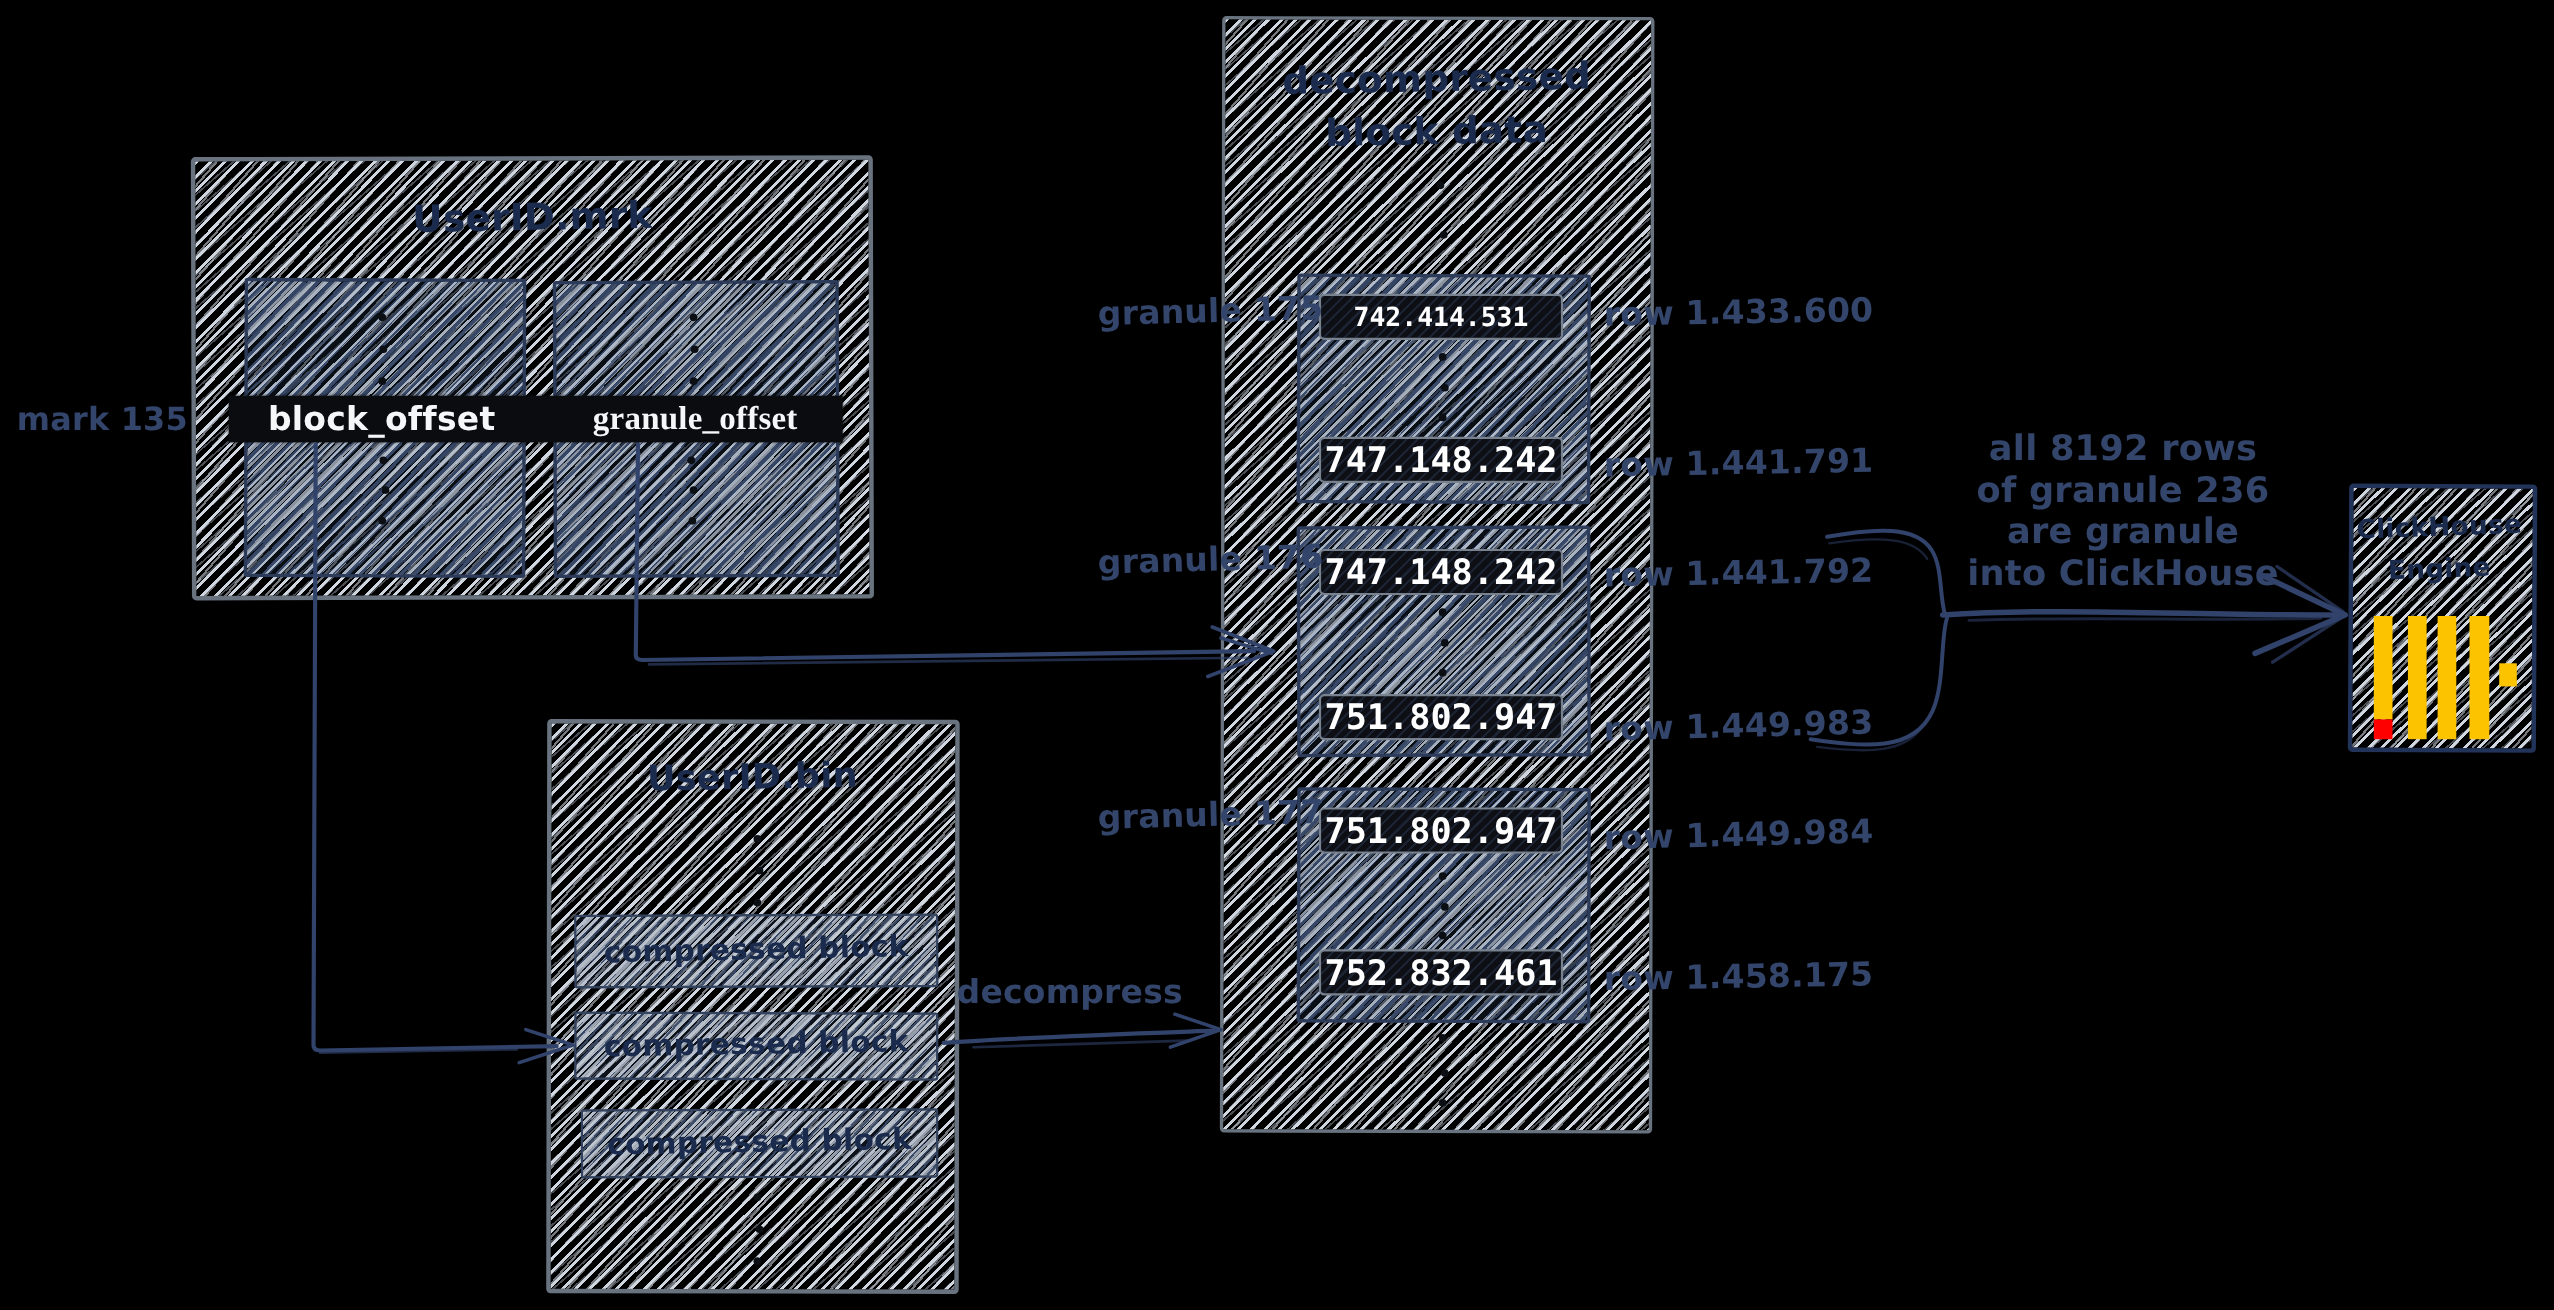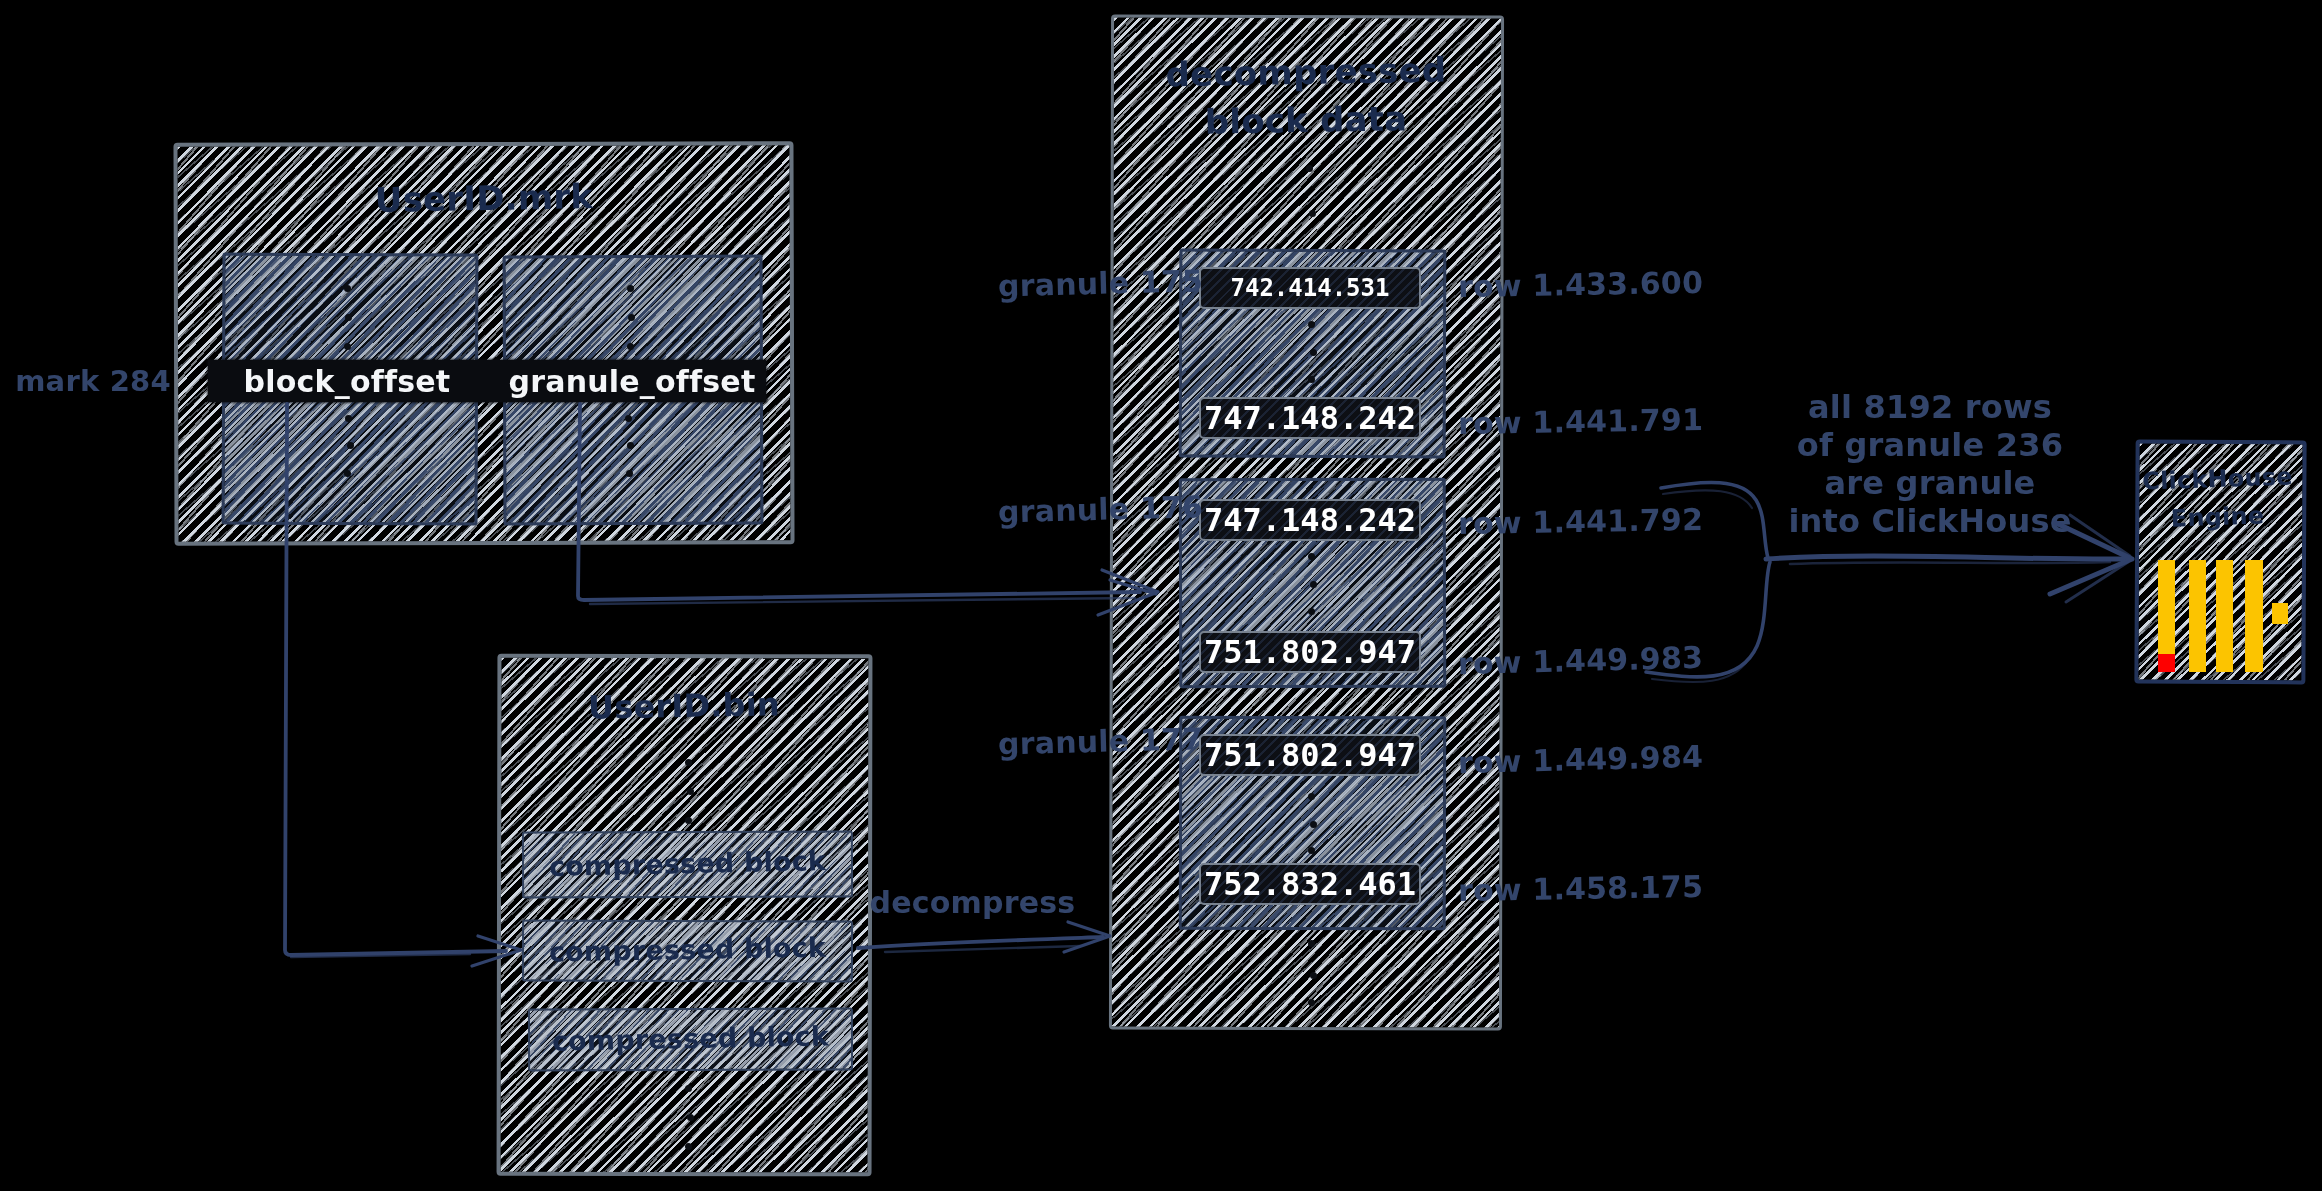--- a/index.html
+++ b/index.html
@@ -54,23 +54,23 @@
 <div id="canvas">
 
   <div class="abs hl border-gray" style="left:174px;top:142px;width:612px;height:395px;transform:rotate(-0.15deg);"></div>
   <div class="abs hand t-dark center" style="left:334px;top:178px;width:300px;height:40px;font-size:34px;transform:rotate(-1deg);">UserID.mrk</div>
 
   <div class="abs hn border-navy" style="left:222px;top:253px;width:250px;height:266px;transform:rotate(0.2deg);"></div>
   <div class="abs hn border-navy" style="left:503px;top:255px;width:254px;height:264px;transform:rotate(-0.2deg);"></div>
 
   <div class="abs band" style="left:208px;top:360px;width:558px;height:42px;"></div>
   <div class="abs hand t-white center" style="left:222px;top:361px;width:250px;height:40px;font-size:30px;">block_offset</div>
-  <div class="abs hand t-white center" style="left:505px;top:361px;width:254px;height:40px;font-size:30px;">granule_offset</div>
+  <div class="abs hand t-white center" style="left:505px;top:361px;width:254px;height:40px;font-size:30px;font-family:Liberation Serif, serif;">granule_offset</div>
 
-  <div class="abs hand t-blue center" style="left:18px;top:363px;width:150px;height:36px;font-size:29px;">mark 284</div>
+  <div class="abs hand t-blue center" style="left:18px;top:363px;width:150px;height:36px;font-size:29px;">mark 135</div>
 
   <div class="abs hl border-gray" style="left:497px;top:654px;width:367px;height:514px;transform:rotate(0.1deg);"></div>
   <div class="abs hand t-dark center" style="left:534px;top:686px;width:300px;height:40px;font-size:32px;transform:rotate(-1deg);">UserID.bin</div>
 
   <div class="abs hb border-navy2" style="left:522px;top:831px;width:327px;height:63px;transform:rotate(-0.2deg);"></div>
   <div class="abs hand t-dark center" style="left:522px;top:845px;width:331px;height:36px;font-size:27px;transform:rotate(-1.2deg);">compressed block</div>
 
   <div class="abs hb border-navy2" style="left:522px;top:920px;width:327px;height:58px;transform:rotate(0.15deg);"></div>
   <div class="abs hand t-dark center" style="left:522px;top:931px;width:331px;height:36px;font-size:27px;transform:rotate(-1deg);">compressed block</div>
 

